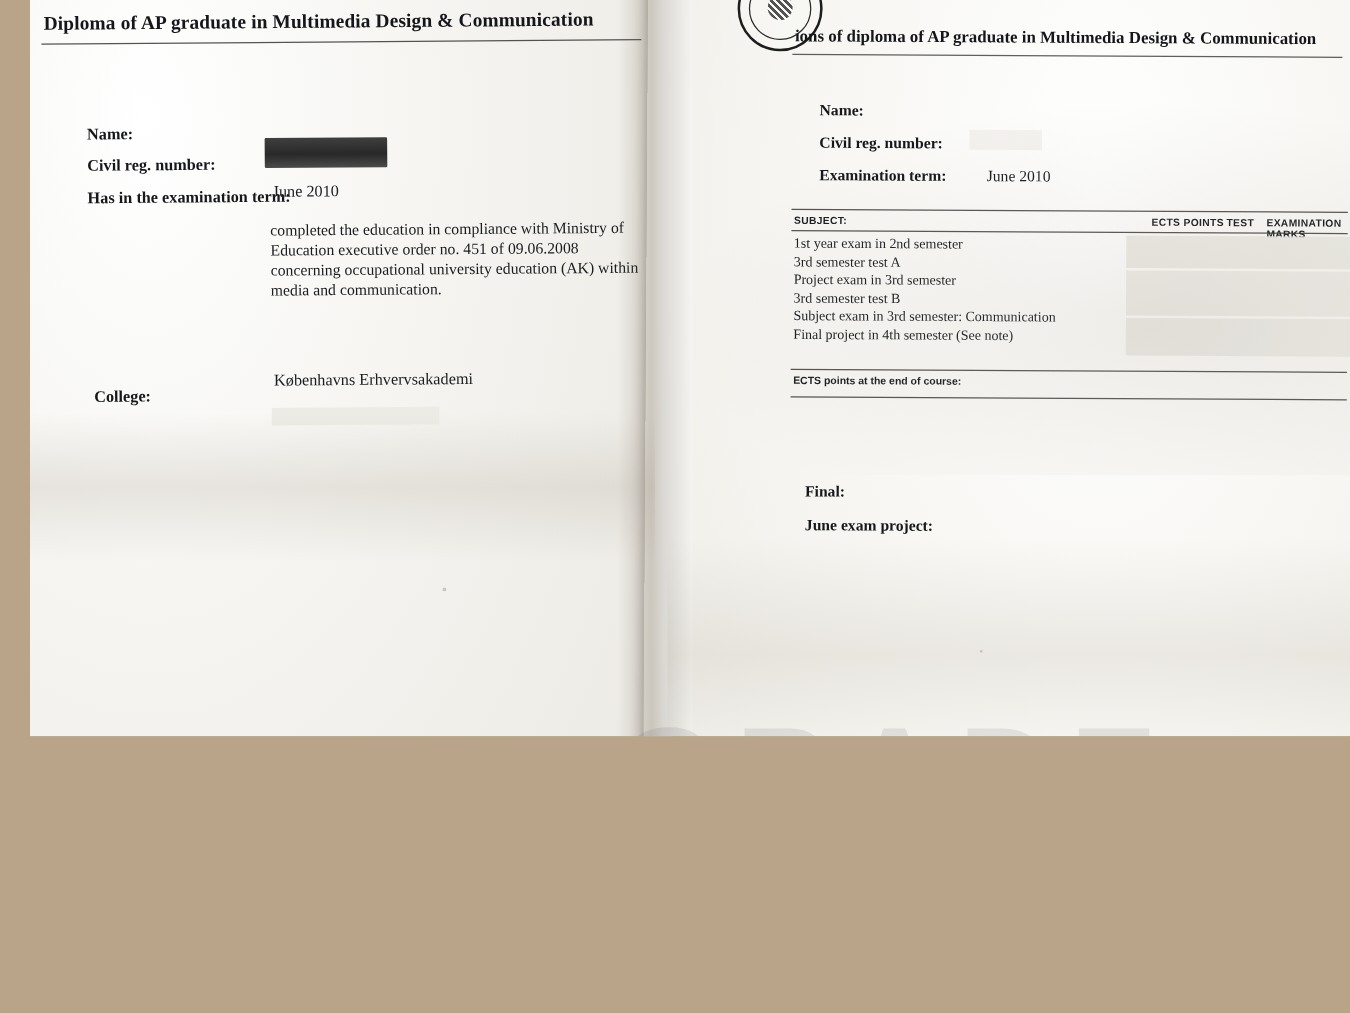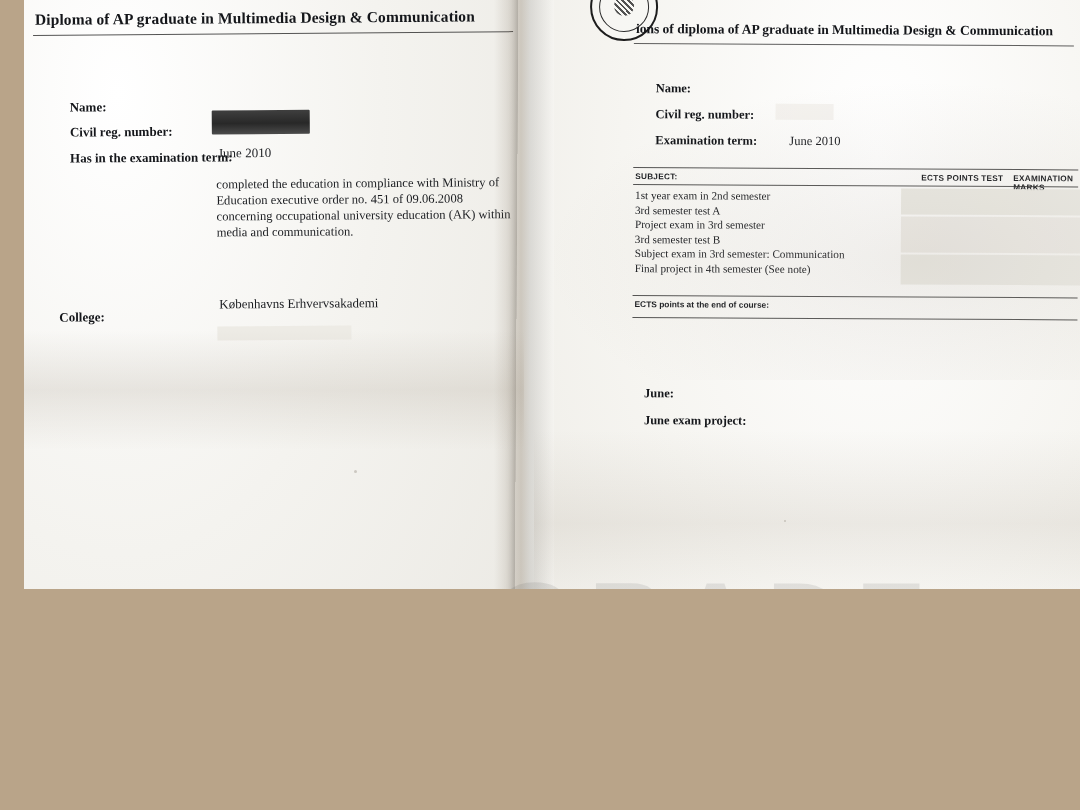--- a/index.html
+++ b/index.html
@@ -311,21 +311,21 @@
     <div class="lbl" style="left:48px; top:98px;">Name:</div>
     <div class="redact" style="left:190px; top:110px; width:98px; height:24px;"></div>
 
     <div class="lbl" style="left:48px; top:123px;">Civil reg. number:</div>
 
     <div class="lbl" style="left:48px; top:149px;">Has in the examination term:</div>
     <div class="val" style="left:196px; top:145px;">June 2010</div>
 
     <div class="p1-para">completed the education in compliance with Ministry of Education executive order no. 451 of 09.06.2008 concerning occupational university education (AK) within media and communication.</div>
 
-    <div class="lbl" style="left:36px; top:308px;">College:</div>
+    <div class="lbl" style="left:52px; top:308px;">College:</div>
     <div class="val" style="left:196px; top:296px;">Københavns Erhvervsakademi</div>
     <div class="redact-white" style="left:194px; top:326px; width:134px; height:14px;"></div>
   </div>
 
   <div class="sheet sheet-right"></div>
 
   <div class="p2">
 
     <div class="seal">
       <div class="seal-text">
@@ -381,21 +381,21 @@
         <div class="redact-row" style="left:268px; top:68px; width:180px; height:30px; opacity:.8;"></div>
       </div>
 
       <div class="tbl-foot" style="height:30px;">
         <div class="foot-rule-1"></div>
         <div class="tbl-foot-label">ECTS points at the end of course:</div>
         <div class="foot-rule-2"></div>
       </div>
     </div>
 
-    <div class="p2-lbl" style="left:128px; top:387px;">June:</div>
+    <div class="p2-lbl" style="left:128px; top:387px;">Final:</div>
     <div class="p2-lbl" style="left:128px; top:414px;">June exam project:</div>
 
     <div class="p2-place">Copenhagen, 25th October 2010</div>
 
     <svg class="sig" viewBox="0 0 40 26">
       <path d="M4 24 C 10 14, 16 6, 22 3 C 25 2, 26 6, 24 10" fill="none" stroke="#22242a" stroke-width="1.2" stroke-linecap="round"></path>
     </svg>
     <div class="sig-line"></div>
   </div>
 

